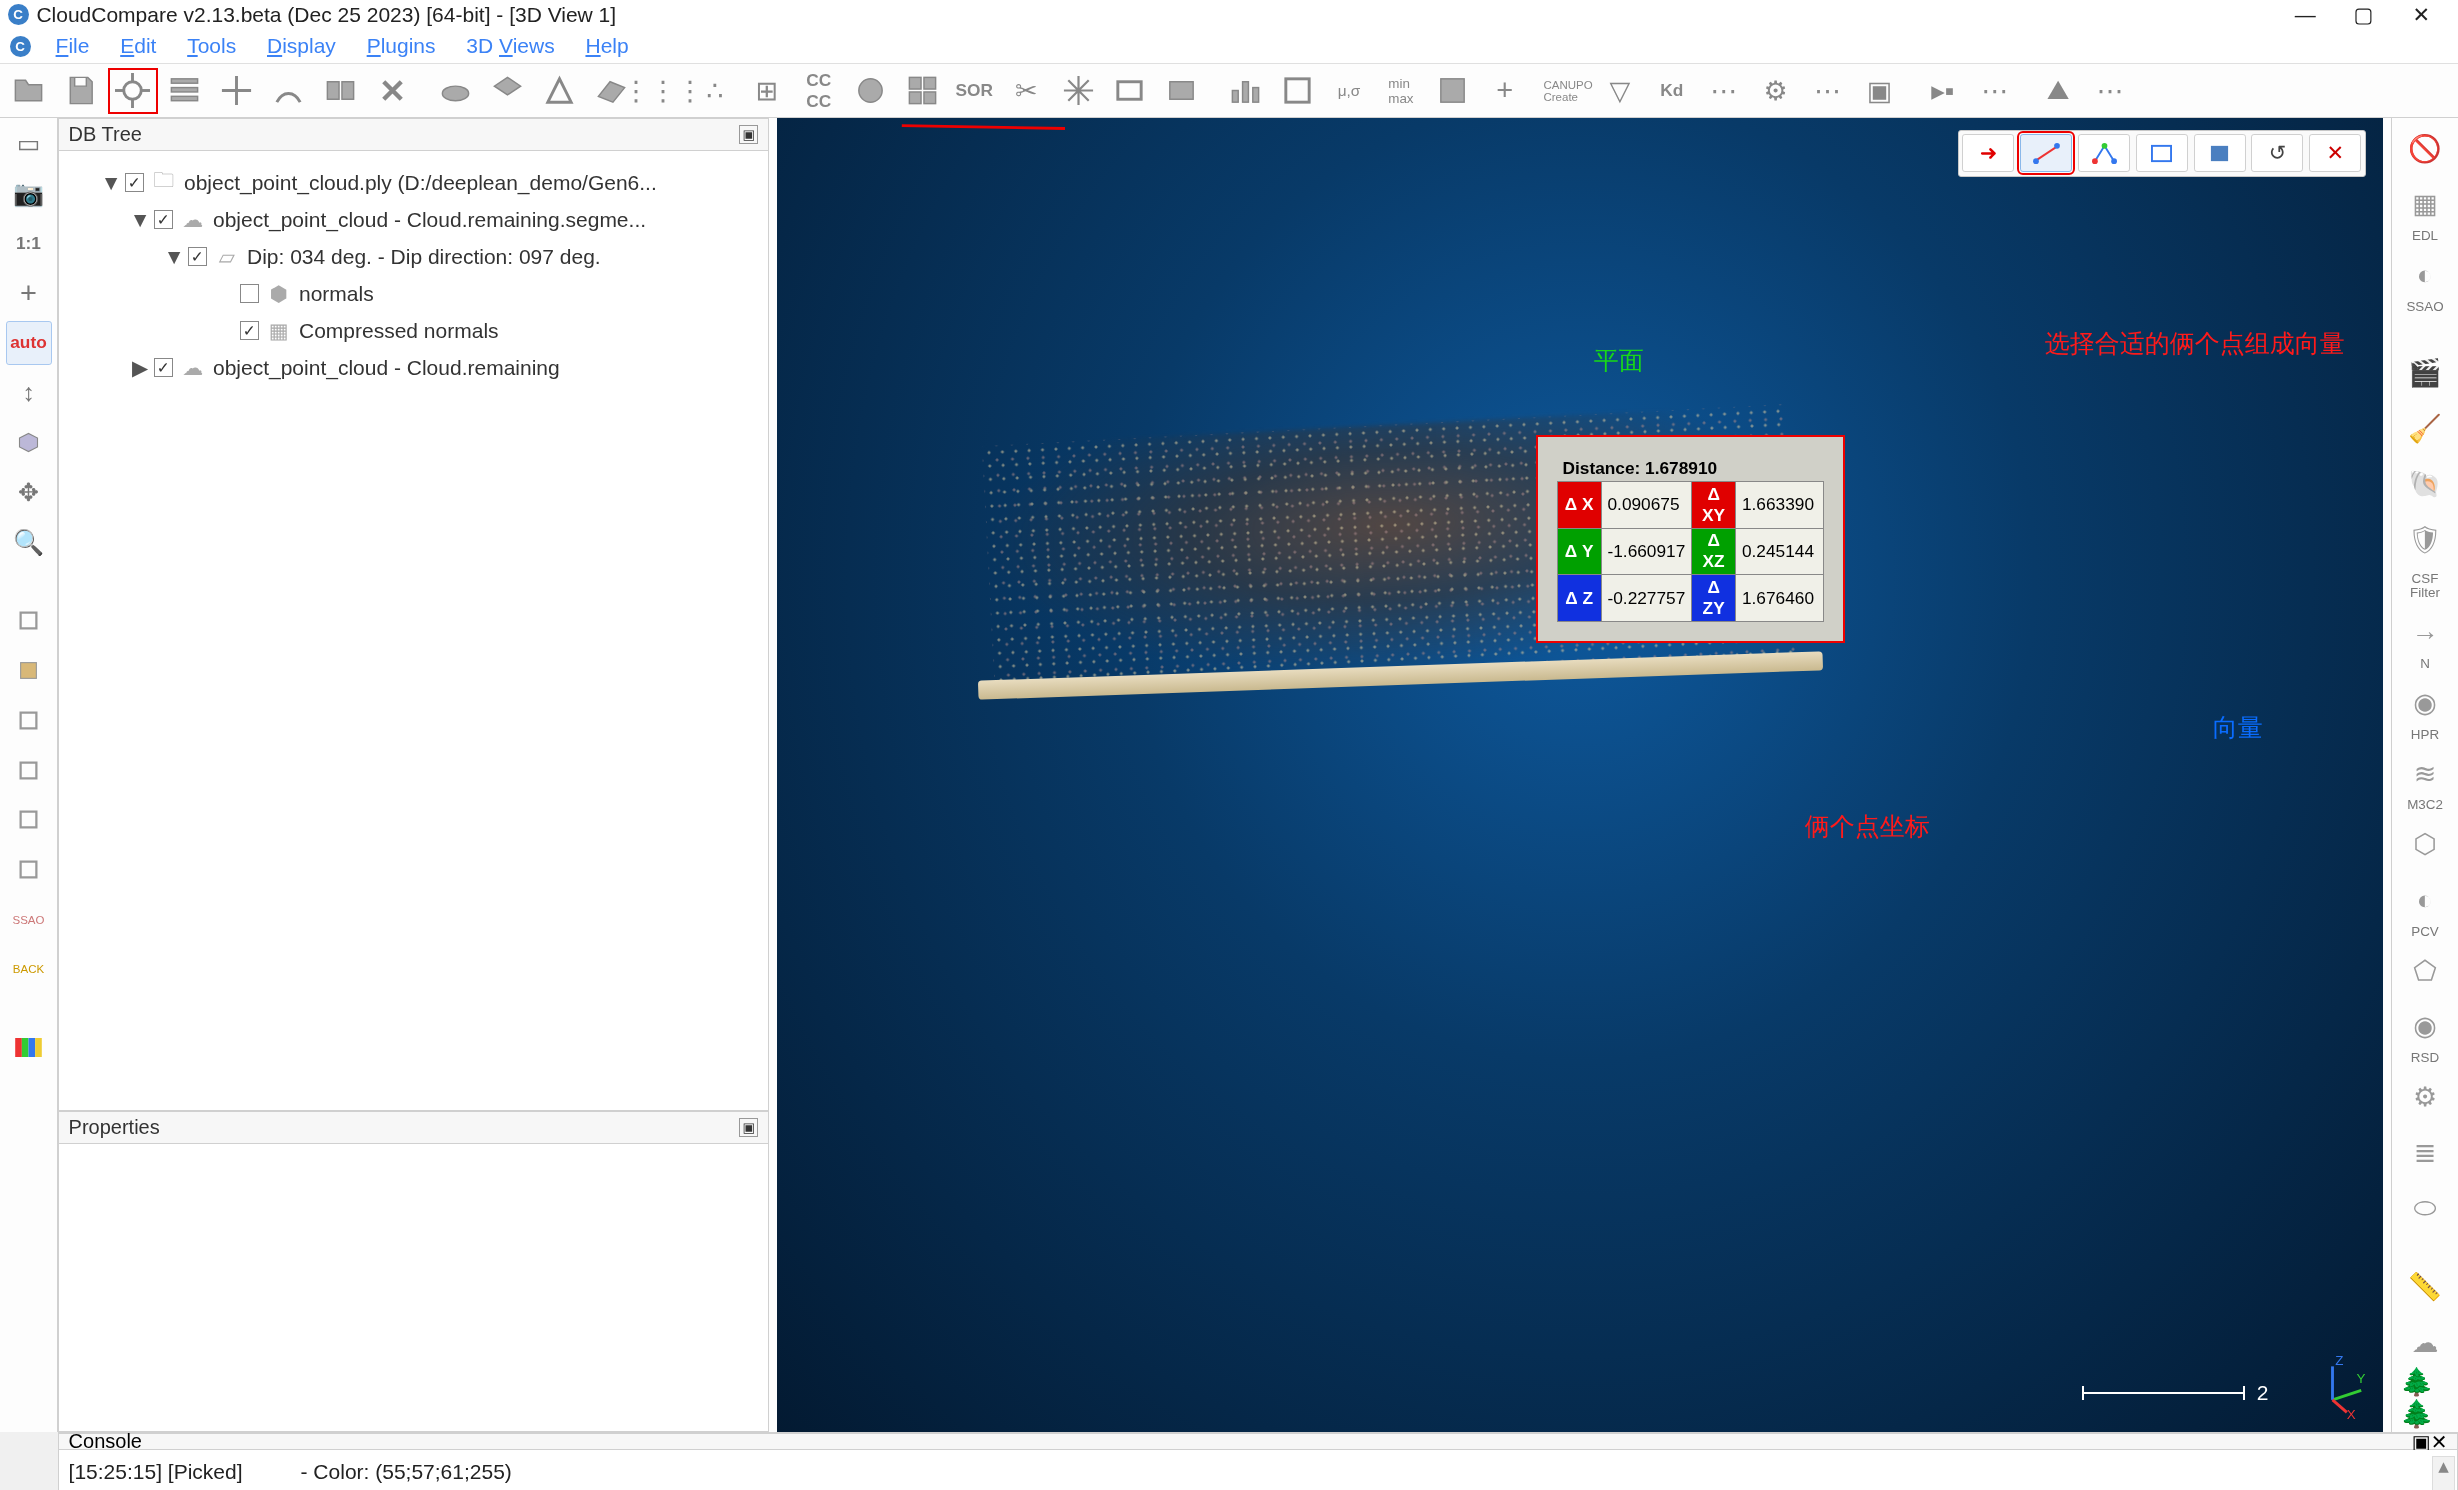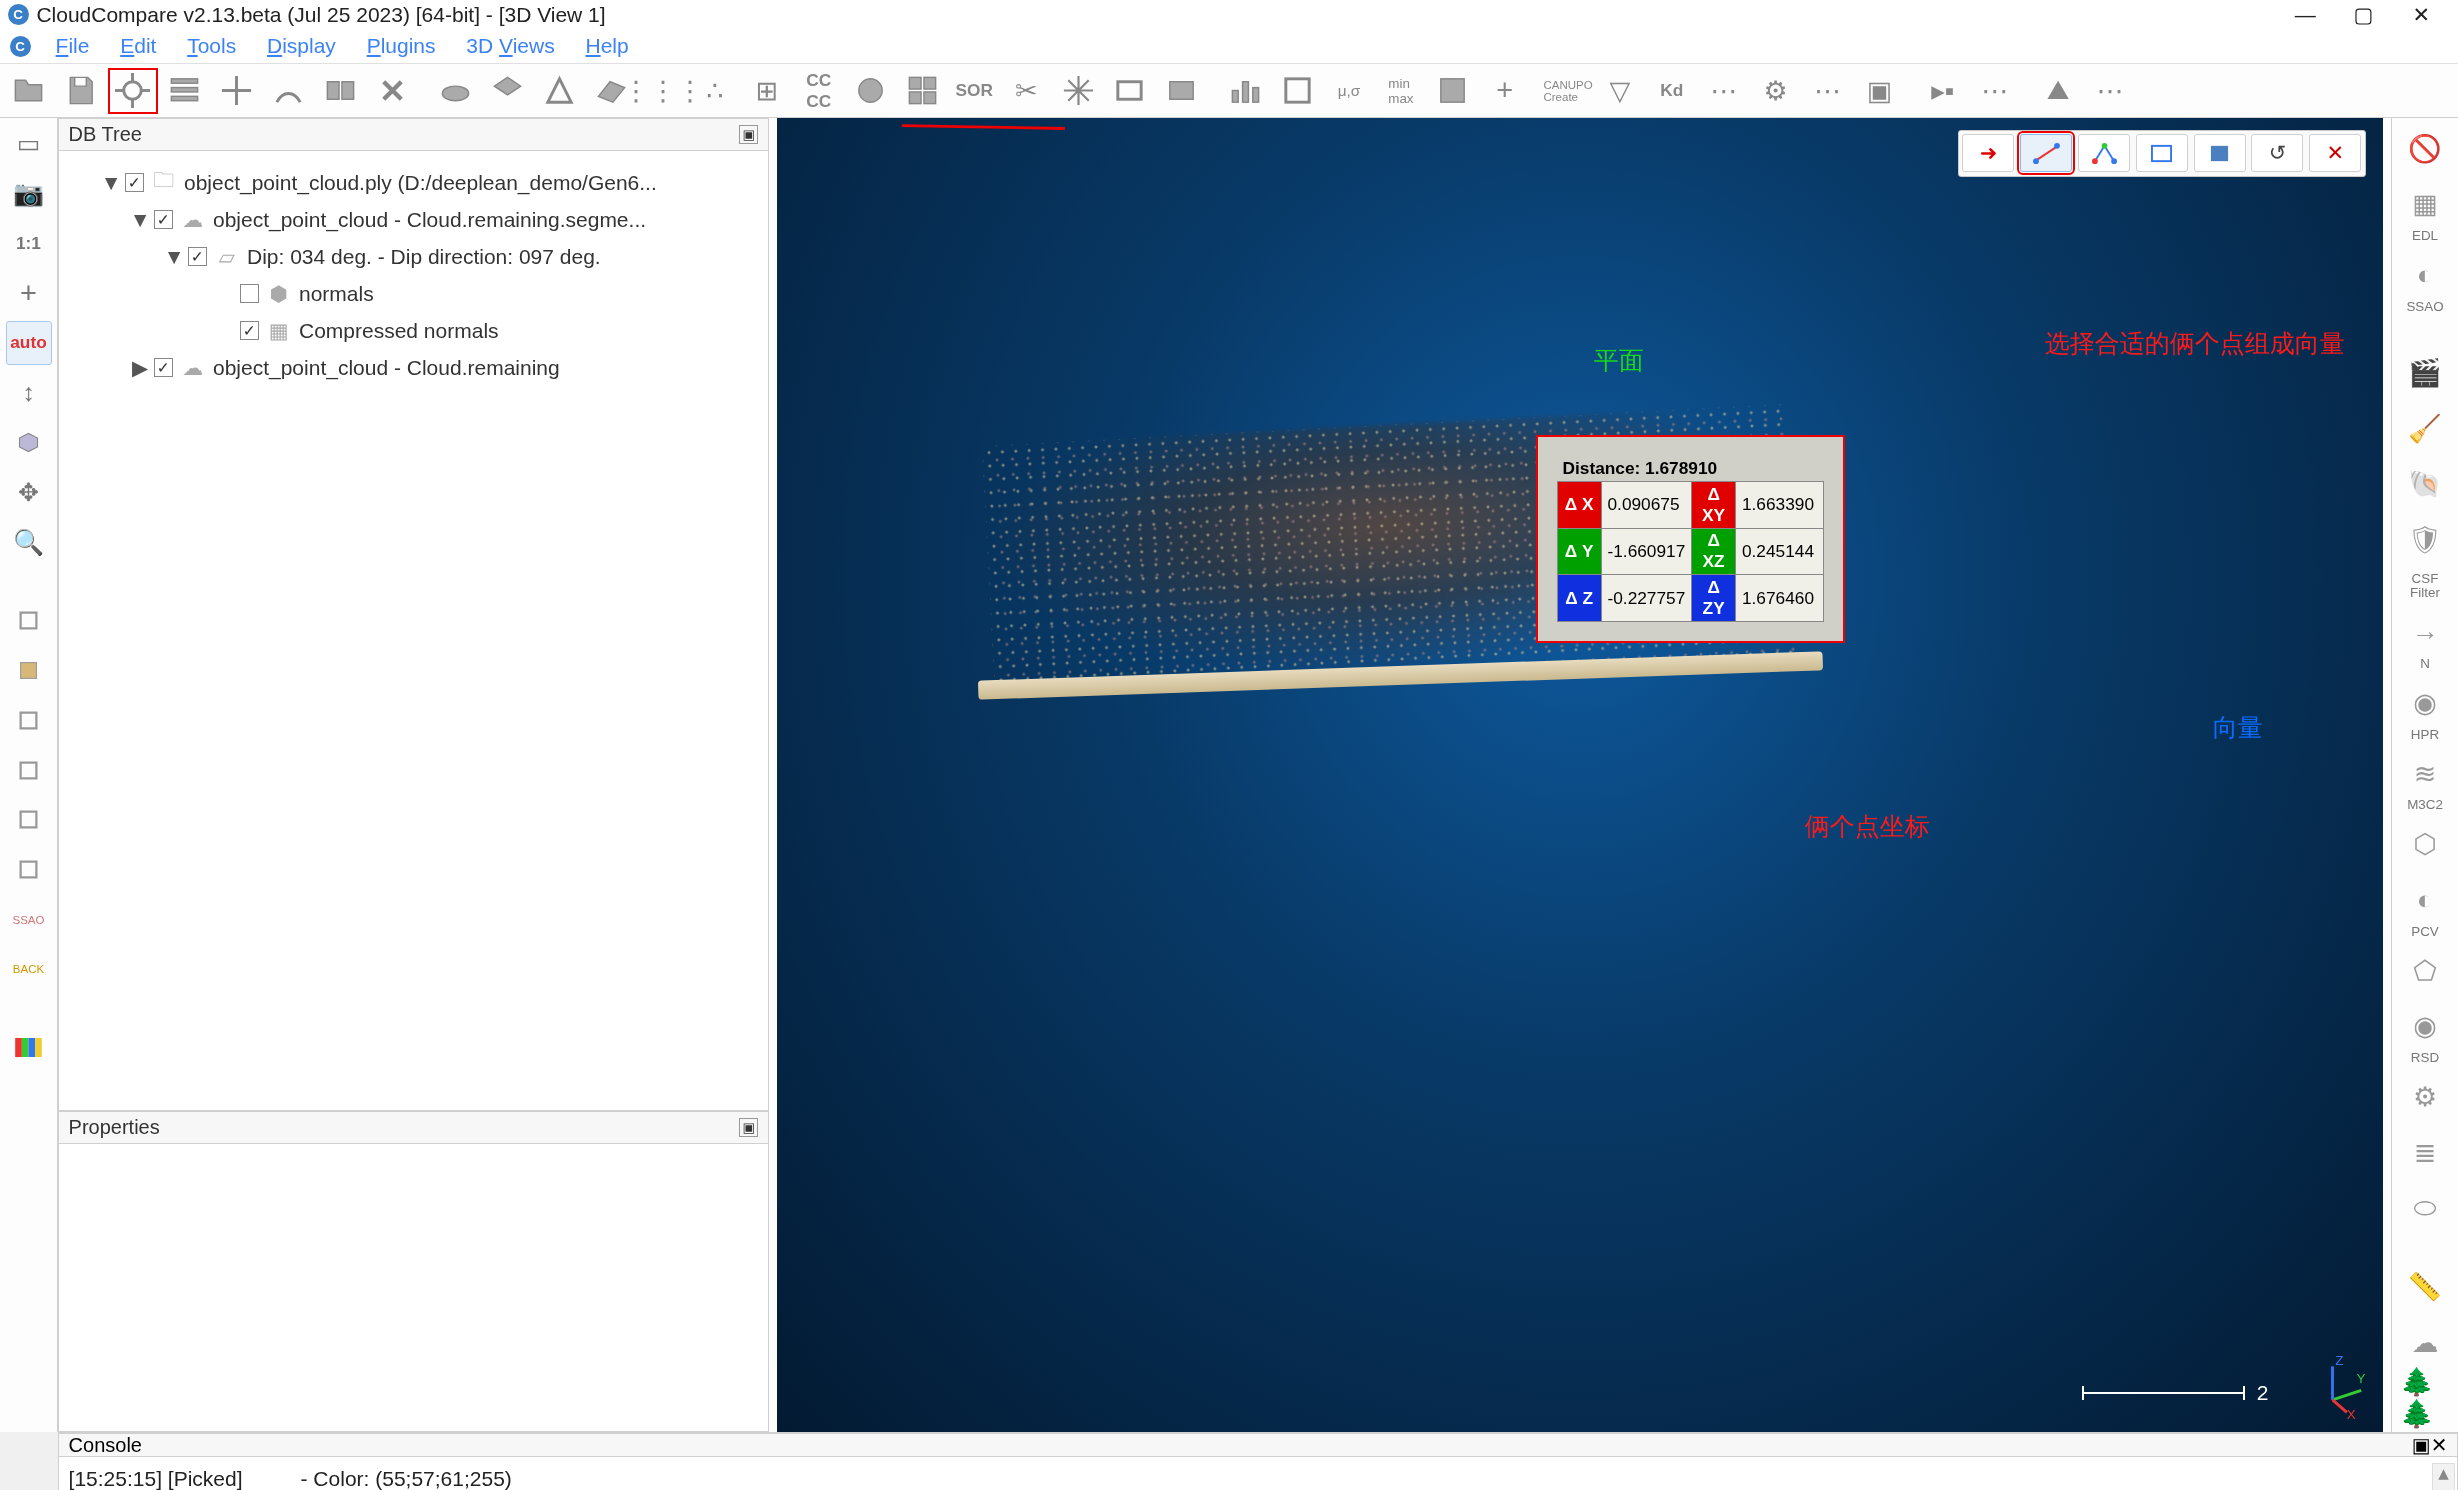--- a/index.html
+++ b/index.html
@@ -101,36 +101,36 @@
 .scale-bar .line::before{left:0;} .scale-bar .line::after{right:0;}
 
 
 .right-iconbar { width: 67px; background:#fdfdfd; border-left:1px solid #d0d0d0; display:flex; flex-direction:column; align-items:center; padding:7.7px 0; gap:9.6px; }
 .right-iconbar .rb-btn { width:50px; height:46px; display:flex; align-items:center; justify-content:center; color:#999; font-size:27px; cursor:pointer; }
 .right-iconbar .rb-label { font-size:13.4px; color:#777; text-align:center; line-height:1; }
 .right-iconbar .rb-stack { display:flex; flex-direction:column; align-items:center; gap:1.9px; width:50px; }
 
 
 .console-wrap { height: 306px; border-top:1px solid #d0d0d0; background:#fdfdfd; display:flex; flex-direction:column; margin-left:58px; margin-right:0; }
-.console-header { height:24px; border:1px solid #d0d0d0; display:flex; align-items:center; padding:0 9.6px; font-size:20px; background:#f7f7f7;}
+.console-header { height:17px; border:1px solid #d0d0d0; display:flex; align-items:center; padding:0 9.6px; font-size:20px; background:#f7f7f7;}
 .console-header .spacer{flex:1;}
 .console-body { flex:1; background:#fff; border:1px solid #d0d0d0; border-top:none; padding:7.7px 9.6px; font-size:21px; color:#222; position:relative; overflow:hidden;}
 .console-body .crow { display:flex; gap:58px; white-space:nowrap; padding:1.9px 0;}
 .console-body .vscroll { position:absolute; right:1.9px; top:5.8px; bottom:5.8px; width:23px; background:#f2f2f2; border:1px solid #ddd; }
 .console-body .vscroll .arr { position:absolute; left:0; right:0; height:19px; display:flex;align-items:center;justify-content:center; color:#888; cursor:pointer;}
 .console-body .vscroll .arr.up{top:0;}
 
 
 </style>
 </head>
 <body>
 
 <div class="titlebar">
   <span class="app-icon">C</span>
-  <span>CloudCompare v2.13.beta (Jul 25 2023) [64-bit] - [3D View 1]</span>
+  <span>CloudCompare v2.13.beta (Dec 25 2023) [64-bit] - [3D View 1]</span>
   <span class="spacer"></span>
   <span class="win-btn">—</span>
   <span class="win-btn">▢</span>
   <span class="win-btn">✕</span>
 </div>
 
 <div class="menubar">
   <span class="app-icon">C</span>
   <span class="menu-item"><u>F</u>ile</span>
   <span class="menu-item"><u>E</u>dit</span>

